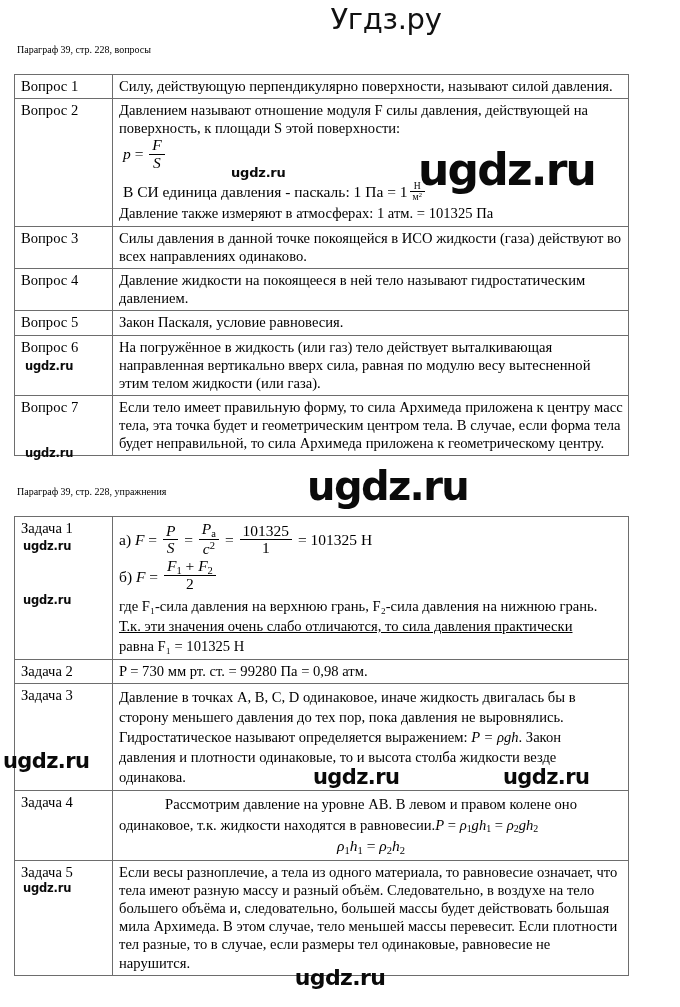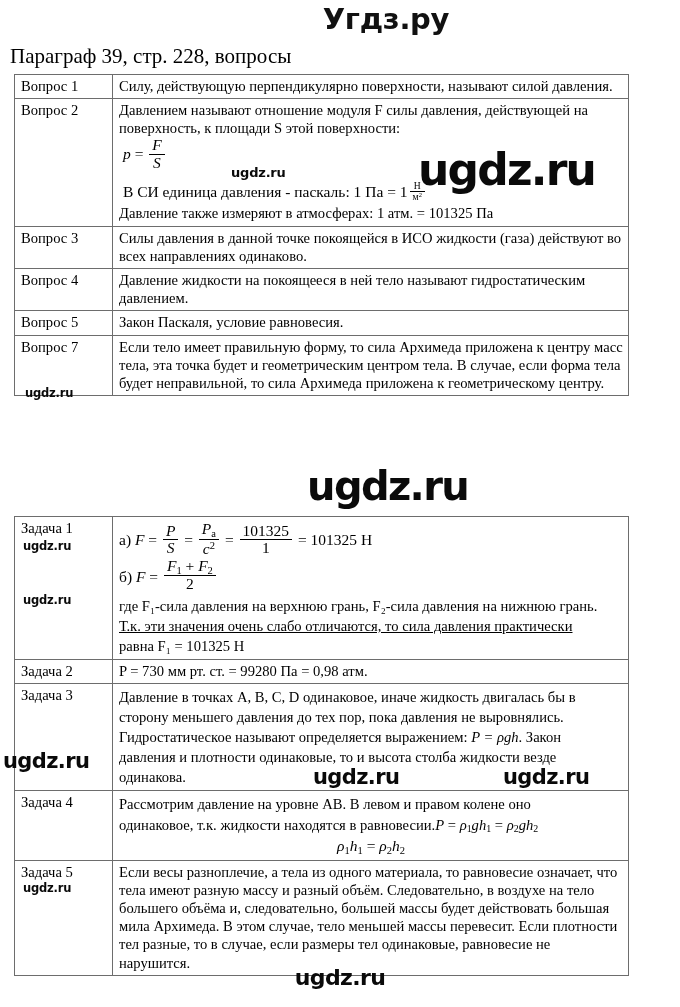--- a/index.html
+++ b/index.html
@@ -23,33 +23,33 @@
   }
 
   
   .brand-top {
     position: absolute;
     left: 0;
     top: 2px;
     width: 680px;
     text-align: center;
     font-family: "DejaVu Sans", "Liberation Sans", sans-serif;
-    font-weight: bold;
+    font-weight: normal;
     font-size: 29px;
     letter-spacing: -0.3px;
     color: #111111;
     padding-left: 92px;
     box-sizing: border-box;
   }
 
   
   .section-heading {
     position: absolute;
-    left: 10px;
-    font-size: 21px;
+    left: 17px;
+    font-size: 10px;
     white-space: nowrap;
   }
   #heading-questions { top: 44px; }
   #heading-exercises { top: 486px; }
 
   
   .doc-table {
     position: absolute;
     left: 14px;
     width: 615px;
@@ -223,35 +223,45 @@
 
       <tr>
         <td class="col-label">
           <span class="lbl">Вопрос 5</span>
         </td>
         <td class="col-body">
           <span>Закон Паскаля, условие равновесия.</span>
         </td>
       </tr>
 
+      <tr>
+        <td class="col-label">
+          <span class="lbl">Вопрос 6</span>
+          <span class="wm wm-sm" style="left:10px; top:23px;">ugdz.ru</span>
+        </td>
+        <td class="col-body">
+          <span>На погружённое в жидкость (или газ) тело действует выталкивающая направленная вертикально вверх сила, равная по модулю весу вытесненной этим телом жидкости (или газа).</span>
+        </td>
+      </tr>
 
       <tr>
         <td class="col-label">
           <span class="lbl">Вопрос 7</span>
           <span class="wm wm-sm" style="left:10px; top:50px;">ugdz.ru</span>
         </td>
         <td class="col-body">
           <span>Если тело имеет правильную форму, то сила Архимеда приложена к центру масс тела, эта точка будет и геометрическим центром тела. В случае, если форма тела будет неправильной, то сила Архимеда приложена к геометрическому центру.</span>
         </td>
       </tr>
     </tbody>
   </table>
 
   <div class="wm wm-xl" style="left:307px; top:463px;">ugdz.ru</div>
 
+  <div class="section-heading" id="heading-exercises">Параграф 39, стр. 228, упражнения</div>
 
   <table class="doc-table" id="table-exercises">
     <tbody>
 
       <tr>
         <td class="col-label">
           <span class="lbl">Задача 1</span>
           <span class="wm wm-sm" style="left:8px; top:22px;">ugdz.ru</span>
           <span class="wm wm-sm" style="left:8px; top:76px;">ugdz.ru</span>
         </td>
@@ -303,21 +313,21 @@
           <span class="wm wm-lg" style="left:200px; top:80px;">ugdz.ru</span>
           <span class="wm wm-lg" style="left:390px; top:80px;">ugdz.ru</span>
         </td>
       </tr>
 
       <tr>
         <td class="col-label">
           <span class="lbl">Задача 4</span>
         </td>
         <td class="col-body">
-          <span class="eqline" style="font-size:14.6px;">Рассмотрим давление на уровне АВ. В левом и правом колене оно</span>
+          <span class="eqline" style="font-size:14.6px;text-align:center;">Рассмотрим давление на уровне АВ. В левом и правом колене оно</span>
           <span class="eqline" style="font-size:14.6px;">
             <span>одинаковое, т.к. жидкости находятся в равновесии.</span><span class="nowrap"><span class="mi">P</span> = <span class="mi">ρ</span><sub class="s">1</sub><span class="mi">g</span><span class="mi">h</span><sub class="s">1</sub> = <span class="mi">ρ</span><sub class="s">2</sub><span class="mi">g</span><span class="mi">h</span><sub class="s">2</sub></span>
           </span>
           <span class="eq-center">
             <span class="mi">ρ</span><sub class="s">1</sub><span class="mi">h</span><sub class="s">1</sub> = <span class="mi">ρ</span><sub class="s">2</sub><span class="mi">h</span><sub class="s">2</sub>
           </span>
         </td>
       </tr>
 
       <tr>

